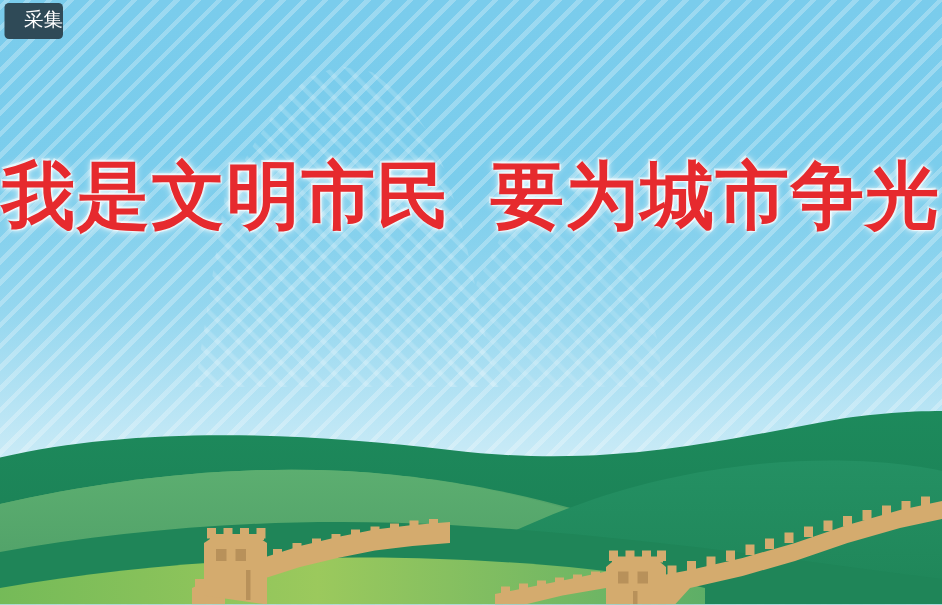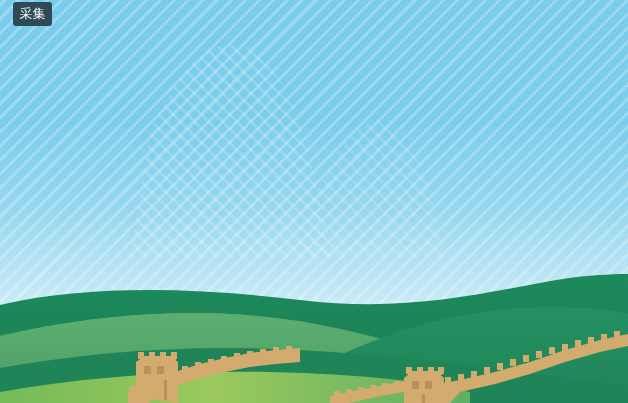--- a/index.html
+++ b/index.html
@@ -95,30 +95,30 @@
        -1px -1px 0 rgba(255,255,255,0.55);
   }
   .slogan-gap {
     display: inline-block;
     width: 26px;
   }
 
   
   .capture-button {
     position: absolute;
-    left: 13px;
+    left: 3px;
     top: 2px;
     width: 39px;
     height: 24px;
     background: #2f4a57;
     border-radius: 3px;
     color: #ffffff;
     font-size: 13px;
     line-height: 24px;
-    text-align: center;
+    text-align: right;
     font-family: "DejaVu Sans", "Liberation Sans", sans-serif;
     cursor: pointer;
     z-index: 40;
     box-sizing: border-box;
   }
 </style>
 </head>
 <body>
 
 <div id="poster">
@@ -255,17 +255,18 @@
       <rect x="394" y="381" width="6" height="6"></rect>
     </g>
     <g fill="#b8915a">
       <rect x="412" y="381" width="7" height="8"></rect>
       <rect x="425" y="381" width="7" height="8"></rect>
       <rect x="422" y="394" width="3" height="9"></rect>
     </g>
   </svg>
 
   <div class="slogan-block">
+    <span class="slogan-line"><span>我是文明市民</span><span class="slogan-gap"></span><span>要为城市争光</span></span>
   </div>
 
   <div class="capture-button">采集</div>
 
 </div>
 
 </body></html>

